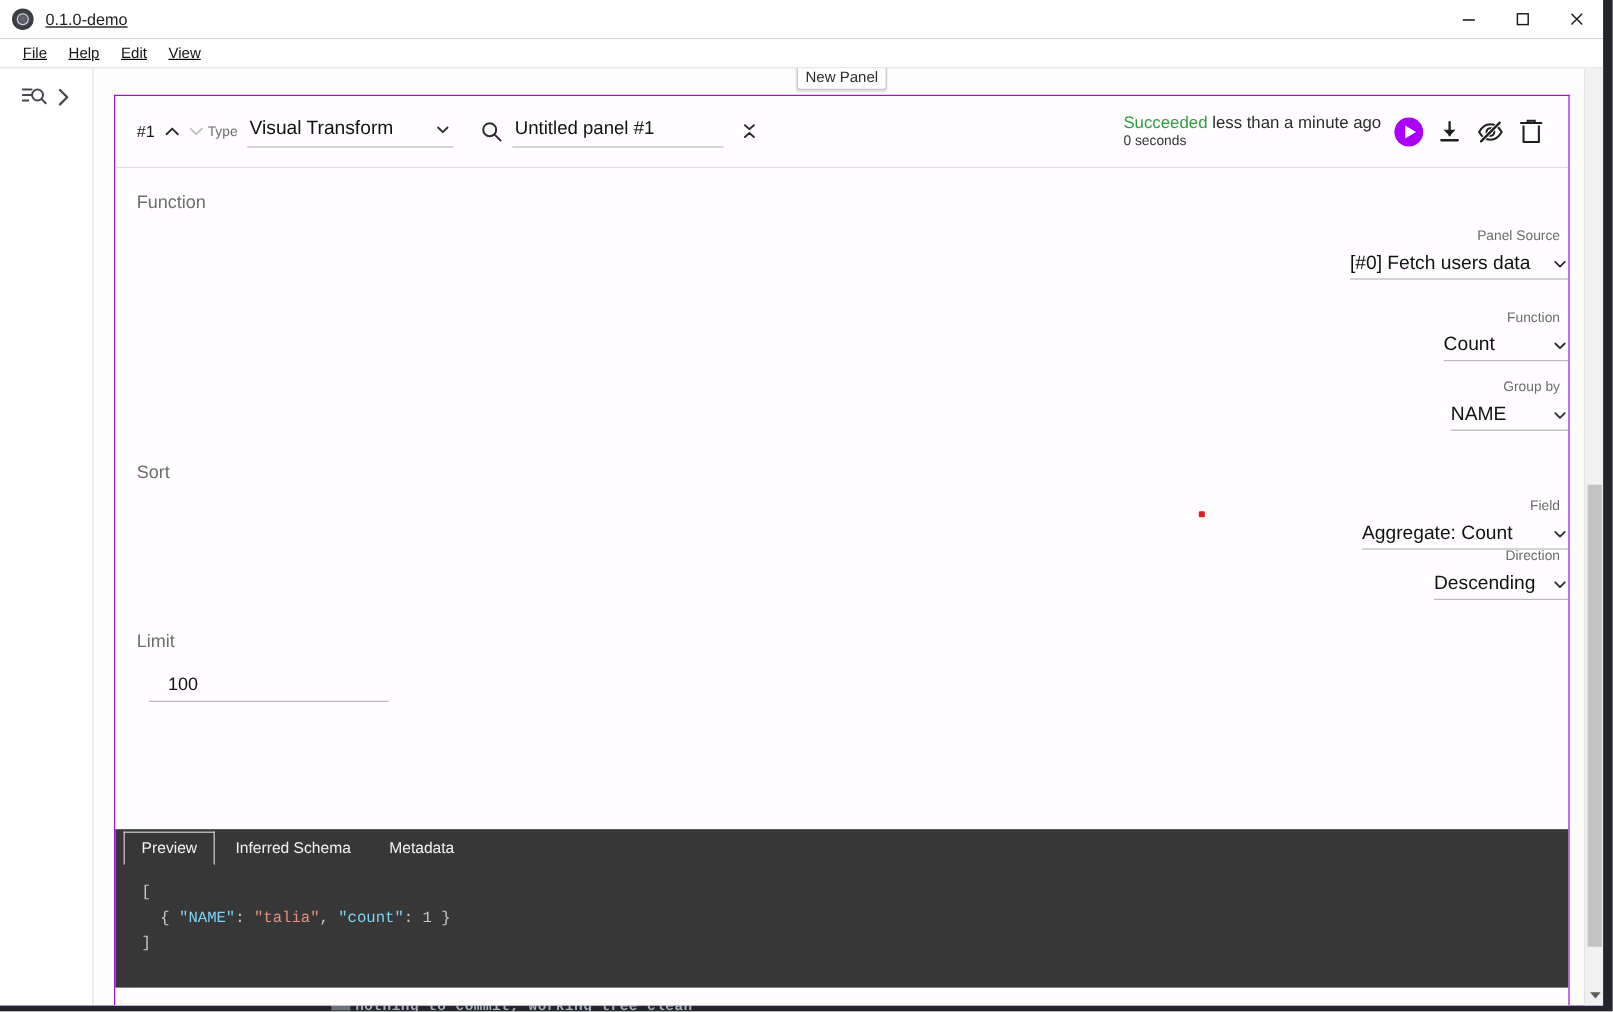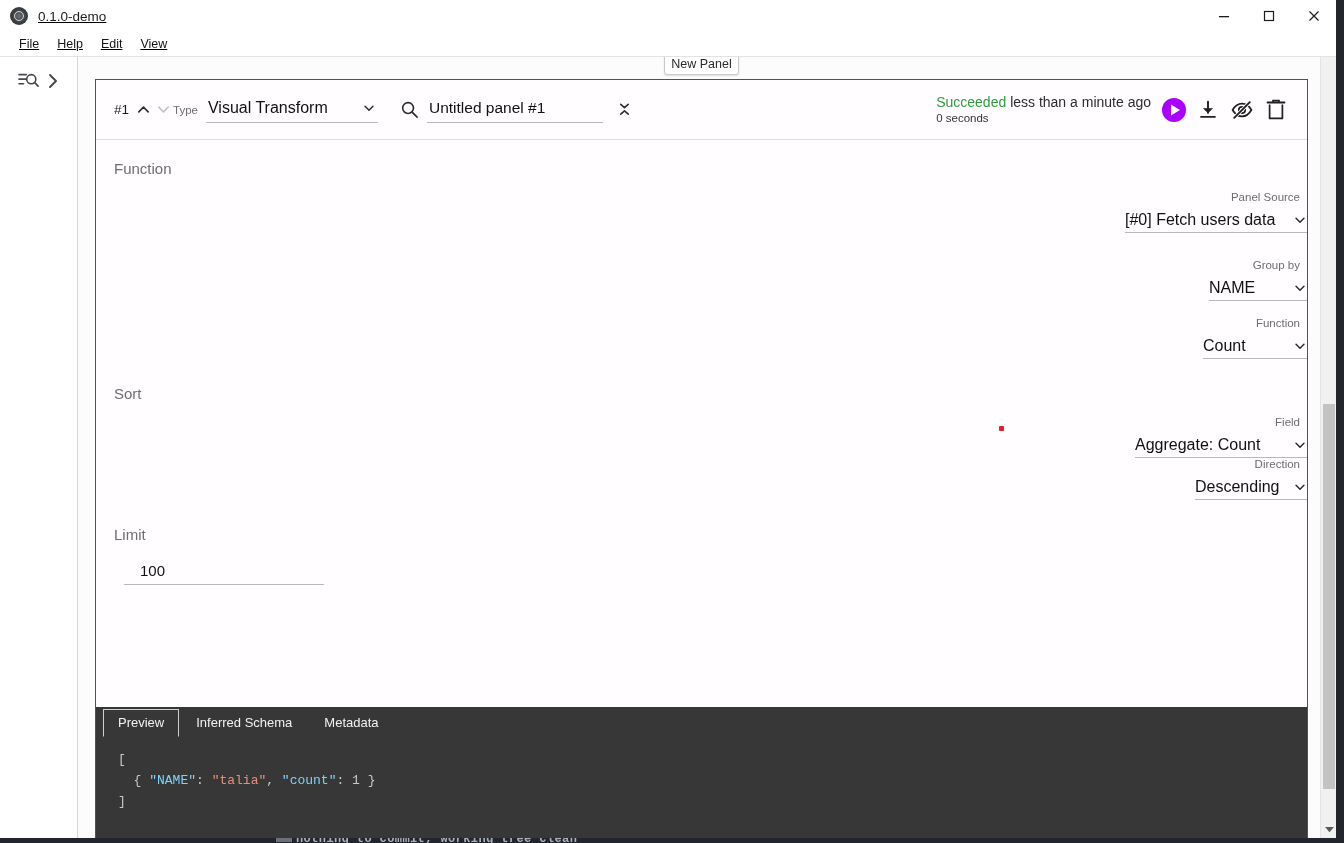--- a/index.html
+++ b/index.html
@@ -312,21 +312,21 @@
   #limit-field {
     width: 200px; height: 28px;
     margin-left: 10px;
   }
   #limit-value { font-size: 15px; color: #111; padding-left: 16px; }
 
   
   #preview-dock {
     position: absolute;
     left: 0;
-    bottom: 0;
+    bottom: 16px;
     width: 1211px;
     height: 132px;
     background: #373737;
   }
   #preview-tabs {
     display: flex;
     align-items: flex-end;
     height: 30px;
     padding: 2px 0 0 7px;
     box-sizing: border-box;
@@ -543,34 +543,34 @@
                         <path d="M3.5 6 L8 10.5 L12.5 6" fill="none" stroke="#2b2b2b" stroke-width="1.7" stroke-linecap="round" stroke-linejoin="round"></path>
                       </svg>
                   </span>
                 </div>
               </div>
             </div>
 
 
             <div class="section">
               <div class="field-row">
-                <div class="field-label">Group by</div>
-                <div class="underline-field" id="groupby-field">
-                  <span class="sel-text">NAME</span>
+                <div class="field-label">Function</div>
+                <div class="underline-field" id="function-field">
+                  <span class="sel-text">Count</span>
                   <span class="caret">
                     <svg width="14" height="14" viewBox="0 0 16 16">
                         <path d="M3.5 6 L8 10.5 L12.5 6" fill="none" stroke="#2b2b2b" stroke-width="1.7" stroke-linecap="round" stroke-linejoin="round"></path>
                       </svg>
                   </span>
                 </div>
               </div>
               <div class="field-row">
-                <div class="field-label">Function</div>
-                <div class="underline-field" id="function-field">
-                  <span class="sel-text">Count</span>
+                <div class="field-label">Group by</div>
+                <div class="underline-field" id="groupby-field">
+                  <span class="sel-text">NAME</span>
                   <span class="caret">
                     <svg width="14" height="14" viewBox="0 0 16 16">
                         <path d="M3.5 6 L8 10.5 L12.5 6" fill="none" stroke="#2b2b2b" stroke-width="1.7" stroke-linecap="round" stroke-linejoin="round"></path>
                       </svg>
                   </span>
                 </div>
               </div>
             </div>
 
             <div class="section">

